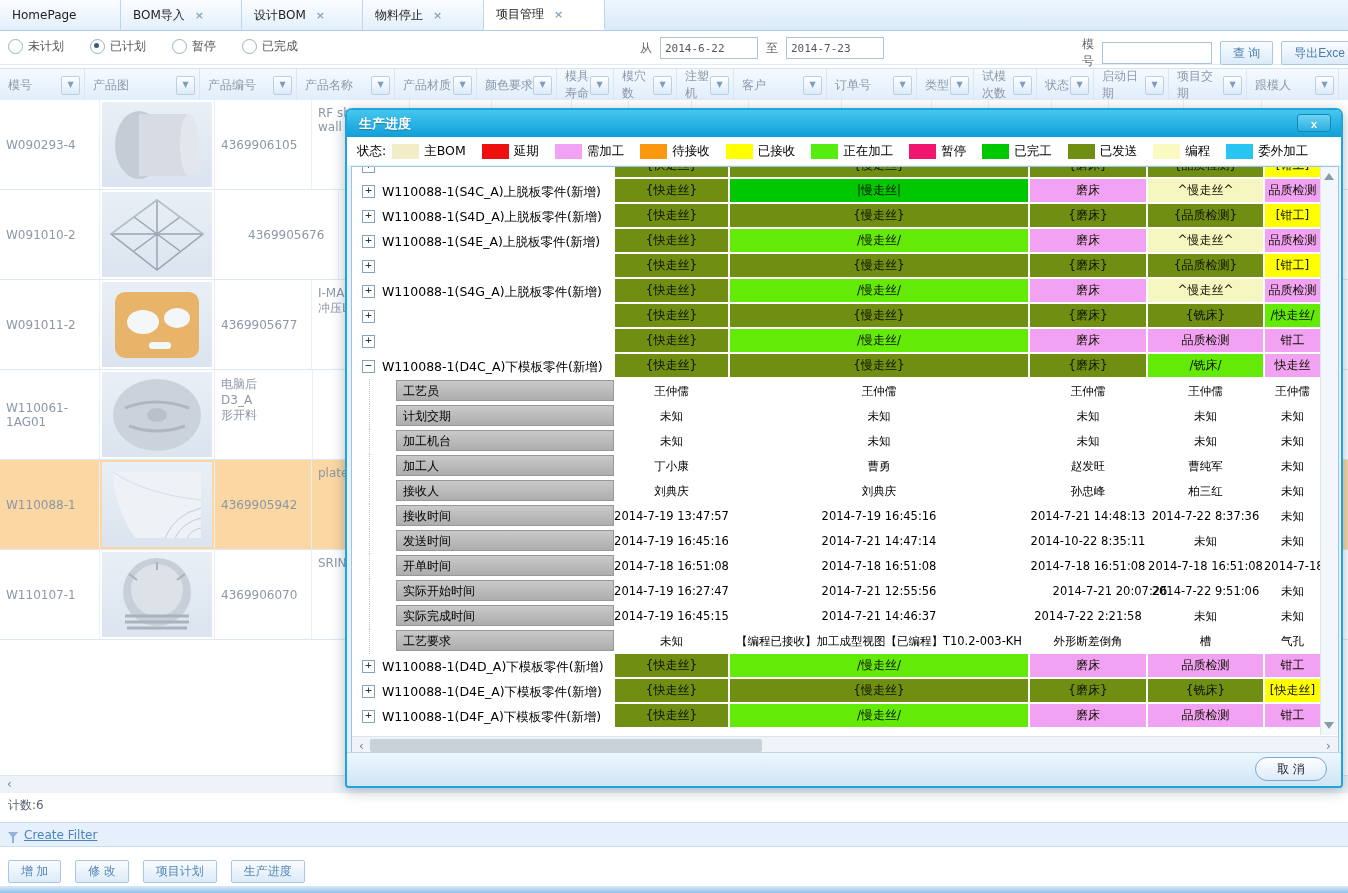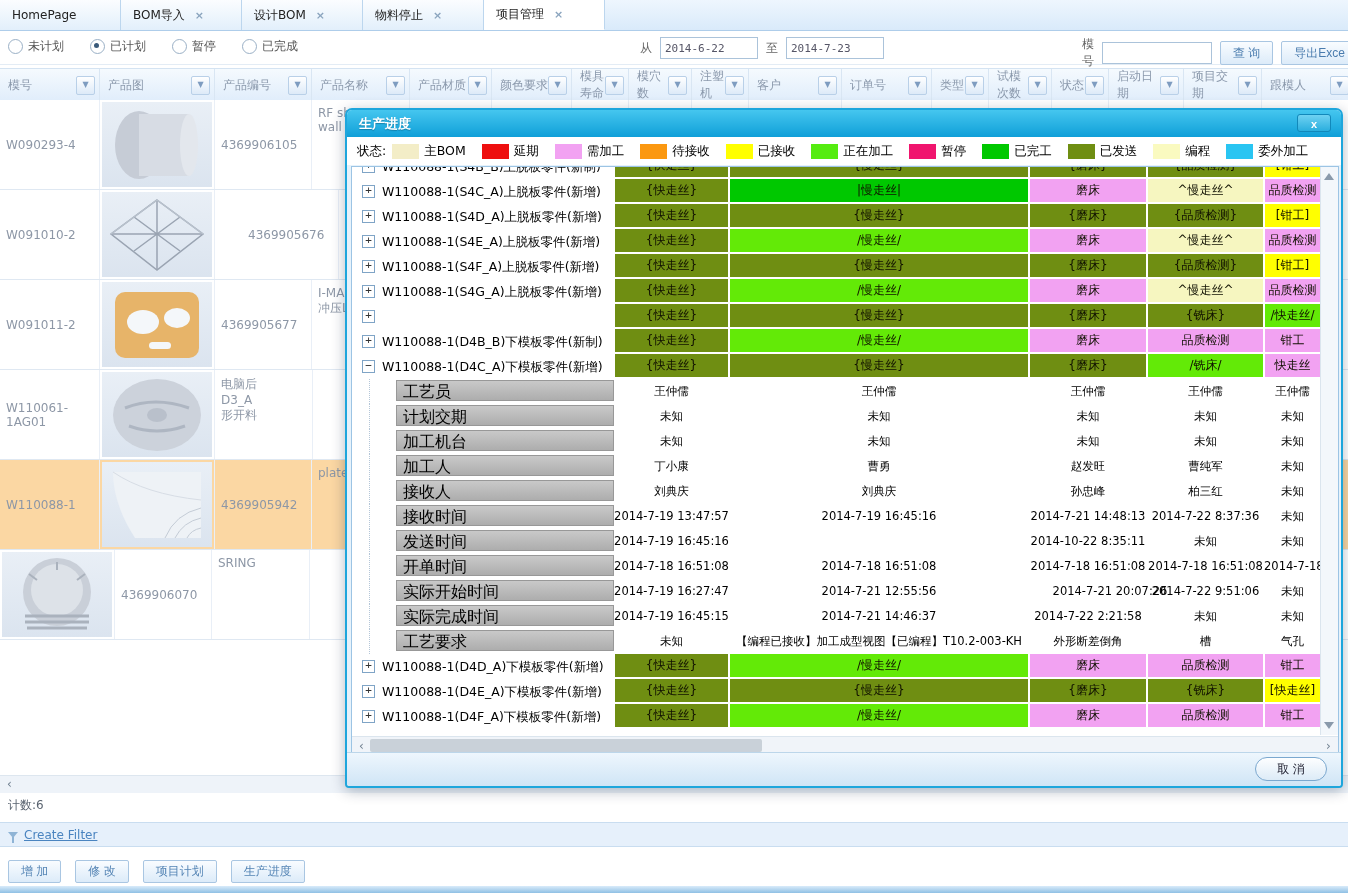--- a/index.html
+++ b/index.html
@@ -71,21 +71,21 @@
   .dlg-viewport{position:absolute;left:0;top:0;right:17px;height:568px;overflow:hidden;}
   .dlg-rows{position:relative;margin-top:-13px;}
   .trow{position:relative;height:25px;background:#fff;}
   .exp{position:absolute;left:10px;top:6px;width:11px;height:11px;border:1px solid #7fa4c6;background:#fff;
     color:#333;font-size:11px;line-height:9px;text-align:center;font-family:"DejaVu Sans Mono",monospace;}
   .tname{position:absolute;left:30px;top:0;width:228px;line-height:25px;color:#000;font-size:12.5px;white-space:nowrap;overflow:hidden;}
   .tcell{position:absolute;top:0;height:23px;line-height:23px;text-align:center;color:#101000;font-size:12px;white-space:nowrap;overflow:hidden;}
   .drow{position:relative;height:25px;background:#fff;}
   .drow::before{content:"";position:absolute;left:17px;top:0;height:100%;border-left:1px dotted #b4c6d8;}
   .dlabel{position:absolute;left:44px;top:1px;width:218px;height:21px;line-height:21px;box-sizing:border-box;
-    background:linear-gradient(#c9c9c9,#adadad);border:1px solid #989898;color:#000;padding-left:6px;font-size:16px;}
+    background:linear-gradient(#c9c9c9,#adadad);border:1px solid #989898;color:#000;padding-left:6px;font-size:12px;}
   .dval{position:absolute;top:0;height:25px;line-height:25px;text-align:center;color:#000;font-size:11.5px;white-space:nowrap;overflow:hidden;}
   .dlg-vscroll{position:absolute;right:0;top:0;width:17px;height:568px;background:#f3f7fb;border-left:1px solid #dbe5ee;}
   .varr{position:absolute;left:3px;width:0;height:0;border-left:5px solid transparent;border-right:5px solid transparent;}
   .varr.up{top:6px;border-bottom:7px solid #8родn}
   .varr.up{border-bottom:7px solid #8a9aab;}
   .varr.down{bottom:6px;border-top:7px solid #8a9aab;}
   .dlg-hscroll{position:absolute;left:0;bottom:0;right:0;height:18px;background:#f0f4f9;border-top:1px solid #dbe5ee;}
   .hthumb{position:absolute;left:18px;top:2px;width:392px;height:13px;background:#c9d1d9;border-radius:2px;}
   .dlg-footer{position:absolute;left:0;bottom:0;right:0;height:33px;border-top:1px solid #bcd6ea;
     background:linear-gradient(#eef6fd,#cfe5f6);border-radius:0 0 3px 3px;}
@@ -145,21 +145,21 @@
     </div>
     <div class="moldsearch">
       <span>模 号</span>
       <input class="textinput" value="" style="">
       <button class="btn">查 询</button>
       <button class="btn">导出Exce</button>
     </div>
   </div>
 
   <div class="gridheader" id="gridheader">
-      <div class="hcell" style="width: 100px; flex: 0 0 auto;">
+      <div class="hcell" style="width: 85px; flex: 0 0 auto;">
         <span>模号</span>
         <span class="fbtn">▼</span>
       </div>
       <div class="hcell" style="width: 115px; flex: 0 0 auto;">
         <span>产品图</span>
         <span class="fbtn">▼</span>
       </div>
       <div class="hcell" style="width: 97px; flex: 0 0 auto;">
         <span>产品编号</span>
         <span class="fbtn">▼</span>
@@ -339,20 +339,21 @@
         <div class="gcell" style="width: 93px; flex: 0 0 auto;"></div>
         <div class="gcell" style="width: 90px; flex: 0 0 auto;"></div>
         <div class="gcell" style="width: 57px; flex: 0 0 auto;"></div>
         <div class="gcell" style="width: 63px; flex: 0 0 auto;"></div>
         <div class="gcell" style="width: 57px; flex: 0 0 auto;"></div>
         <div class="gcell" style="width: 75px; flex: 0 0 auto;"></div>
         <div class="gcell" style="width: 78px; flex: 0 0 auto;"></div>
         <div class="gcell" style="width: 92px; flex: 0 0 auto;"></div>
       </div>
       <div class="grow">
+        <div class="gcell mold" style="width: 100px; flex: 0 0 auto;">W110107-1</div>
         <div class="gcell img" style="width: 115px; flex: 0 0 auto;"><div class="pic"><svg width="104" height="82" viewBox="0 0 104 82">
               <circle cx="52" cy="38" r="34" fill="#c9cfd8"></circle>
               <circle cx="52" cy="36" r="26" fill="#dde2e8"></circle>
               <path d="M20 62 h64 M20 68 h64 M22 74 h60" stroke="#aab2bd" stroke-width="3" fill="none"></path>
               <path d="M24 20 l8 6 M80 20 l-8 6 M52 8 v8" stroke="#aab2bd" stroke-width="2"></path>
             </svg></div></div>
         <div class="gcell pno" style="width: 97px; flex: 0 0 auto;">4369906070</div>
         <div class="gcell" style="width: 98px; flex: 0 0 auto;">SRING</div>
         <div class="gcell" style="width: 82px; flex: 0 0 auto;"></div>
         <div class="gcell" style="width: 80px; flex: 0 0 auto;"></div>
@@ -414,21 +415,20 @@
         <span class="sw" style="background: rgb(250, 250, 192);"></span>
         <span class="swlab">编程</span>
         <span class="sw" style="background: rgb(41, 197, 242);"></span>
         <span class="swlab">委外加工</span>
       </div>
     <div class="dlg-grid">
       <div class="dlg-viewport">
         <div class="dlg-rows" id="dlgrows">
             <div class="trow">
               <span class="exp">+</span>
-              <span class="tname">W110088-1(S4B_B)上脱板零件(新制)</span>
               <div class="tcell" style="left: 263px; width: 113px; background: rgb(111, 142, 18);">{快走丝}</div>
               <div class="tcell" style="left: 378px; width: 298px; background: rgb(111, 142, 18);">{慢走丝}</div>
               <div class="tcell" style="left: 678px; width: 116px; background: rgb(111, 142, 18);">{磨床}</div>
               <div class="tcell" style="left: 796px; width: 115px; background: rgb(111, 142, 18);">{品质检测}</div>
               <div class="tcell" style="left: 913px; width: 55px; background: rgb(255, 255, 0);">[钳工]</div>
             </div>
             <div class="trow">
               <span class="exp">+</span>
               <span class="tname">W110088-1(S4C_A)上脱板零件(新增)</span>
               <div class="tcell" style="left: 263px; width: 113px; background: rgb(111, 142, 18);">{快走丝}</div>
@@ -450,21 +450,20 @@
               <span class="exp">+</span>
               <span class="tname">W110088-1(S4E_A)上脱板零件(新增)</span>
               <div class="tcell" style="left: 263px; width: 113px; background: rgb(111, 142, 18);">{快走丝}</div>
               <div class="tcell" style="left: 378px; width: 298px; background: rgb(99, 234, 7);">/慢走丝/</div>
               <div class="tcell" style="left: 678px; width: 116px; background: rgb(242, 162, 242);">磨床</div>
               <div class="tcell" style="left: 796px; width: 115px; background: rgb(246, 246, 192);">^慢走丝^</div>
               <div class="tcell" style="left: 913px; width: 55px; background: rgb(242, 162, 242);">品质检测</div>
             </div>
             <div class="trow">
               <span class="exp">+</span>
-              <span class="tname">W110088-1(S4F_A)上脱板零件(新增)</span>
               <div class="tcell" style="left: 263px; width: 113px; background: rgb(111, 142, 18);">{快走丝}</div>
               <div class="tcell" style="left: 378px; width: 298px; background: rgb(111, 142, 18);">{慢走丝}</div>
               <div class="tcell" style="left: 678px; width: 116px; background: rgb(111, 142, 18);">{磨床}</div>
               <div class="tcell" style="left: 796px; width: 115px; background: rgb(111, 142, 18);">{品质检测}</div>
               <div class="tcell" style="left: 913px; width: 55px; background: rgb(255, 255, 0);">[钳工]</div>
             </div>
             <div class="trow">
               <span class="exp">+</span>
               <span class="tname">W110088-1(S4G_A)上脱板零件(新增)</span>
               <div class="tcell" style="left: 263px; width: 113px; background: rgb(111, 142, 18);">{快走丝}</div>
@@ -476,21 +475,20 @@
             <div class="trow">
               <span class="exp">+</span>
               <div class="tcell" style="left: 263px; width: 113px; background: rgb(111, 142, 18);">{快走丝}</div>
               <div class="tcell" style="left: 378px; width: 298px; background: rgb(111, 142, 18);">{慢走丝}</div>
               <div class="tcell" style="left: 678px; width: 116px; background: rgb(111, 142, 18);">{磨床}</div>
               <div class="tcell" style="left: 796px; width: 115px; background: rgb(111, 142, 18);">{铣床}</div>
               <div class="tcell" style="left: 913px; width: 55px; background: rgb(99, 234, 7);">/快走丝/</div>
             </div>
             <div class="trow">
               <span class="exp">+</span>
-              <span class="tname">W110088-1(D4B_B)下模板零件(新制)</span>
               <div class="tcell" style="left: 263px; width: 113px; background: rgb(111, 142, 18);">{快走丝}</div>
               <div class="tcell" style="left: 378px; width: 298px; background: rgb(99, 234, 7);">/慢走丝/</div>
               <div class="tcell" style="left: 678px; width: 116px; background: rgb(242, 162, 242);">磨床</div>
               <div class="tcell" style="left: 796px; width: 115px; background: rgb(242, 162, 242);">品质检测</div>
               <div class="tcell" style="left: 913px; width: 55px; background: rgb(242, 162, 242);">钳工</div>
             </div>
             <div class="trow">
               <span class="exp">−</span>
               <span class="tname">W110088-1(D4C_A)下模板零件(新增)</span>
               <div class="tcell" style="left: 263px; width: 113px; background: rgb(111, 142, 18);">{快走丝}</div>
@@ -543,20 +541,21 @@
               <div class="dlabel">接收时间</div>
               <div class="dval" style="left: 262px; width: 115px;">2014-7-19 13:47:57</div>
               <div class="dval" style="left: 377px; width: 300px;">2014-7-19 16:45:16</div>
               <div class="dval" style="left: 677px; width: 118px;">2014-7-21 14:48:13</div>
               <div class="dval" style="left: 795px; width: 117px;">2014-7-22 8:37:36</div>
               <div class="dval" style="left: 912px; width: 57px;">未知</div>
             </div>
             <div class="drow">
               <div class="dlabel">发送时间</div>
               <div class="dval" style="left: 262px; width: 115px;">2014-7-19 16:45:16</div>
+              <div class="dval" style="left: 377px; width: 300px;">2014-7-21 14:47:14</div>
               <div class="dval" style="left: 677px; width: 118px;">2014-10-22 8:35:11</div>
               <div class="dval" style="left: 795px; width: 117px;">未知</div>
               <div class="dval" style="left: 912px; width: 57px;">未知</div>
             </div>
             <div class="drow">
               <div class="dlabel">开单时间</div>
               <div class="dval" style="left: 262px; width: 115px;">2014-7-18 16:51:08</div>
               <div class="dval" style="left: 377px; width: 300px;">2014-7-18 16:51:08</div>
               <div class="dval" style="left: 677px; width: 118px;">2014-7-18 16:51:08</div>
               <div class="dval" style="left: 795px; width: 117px;">2014-7-18 16:51:08</div>

